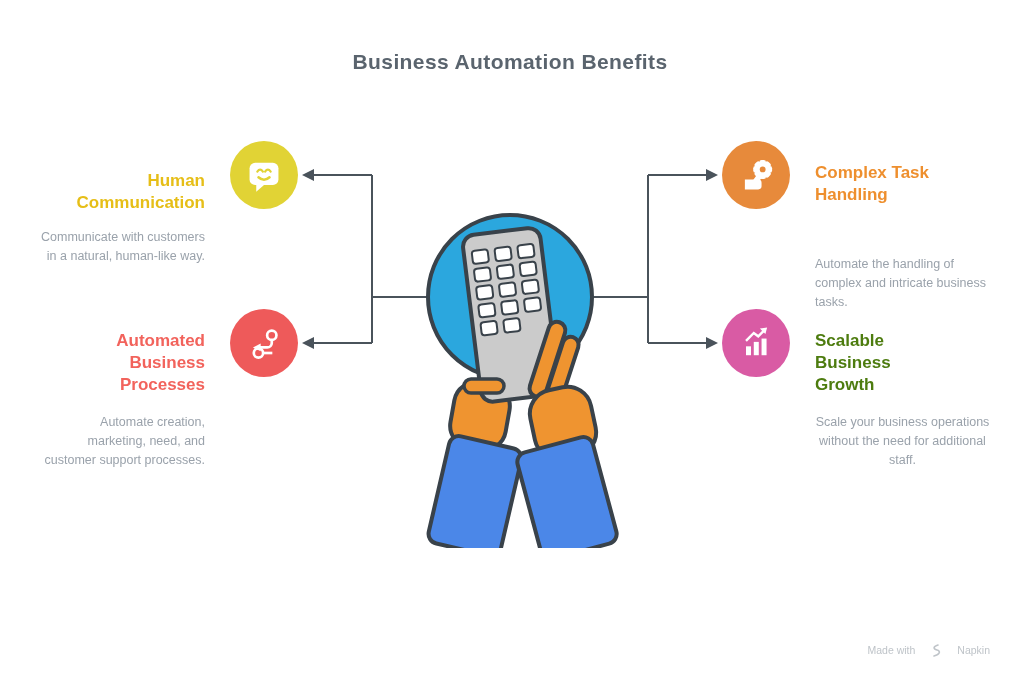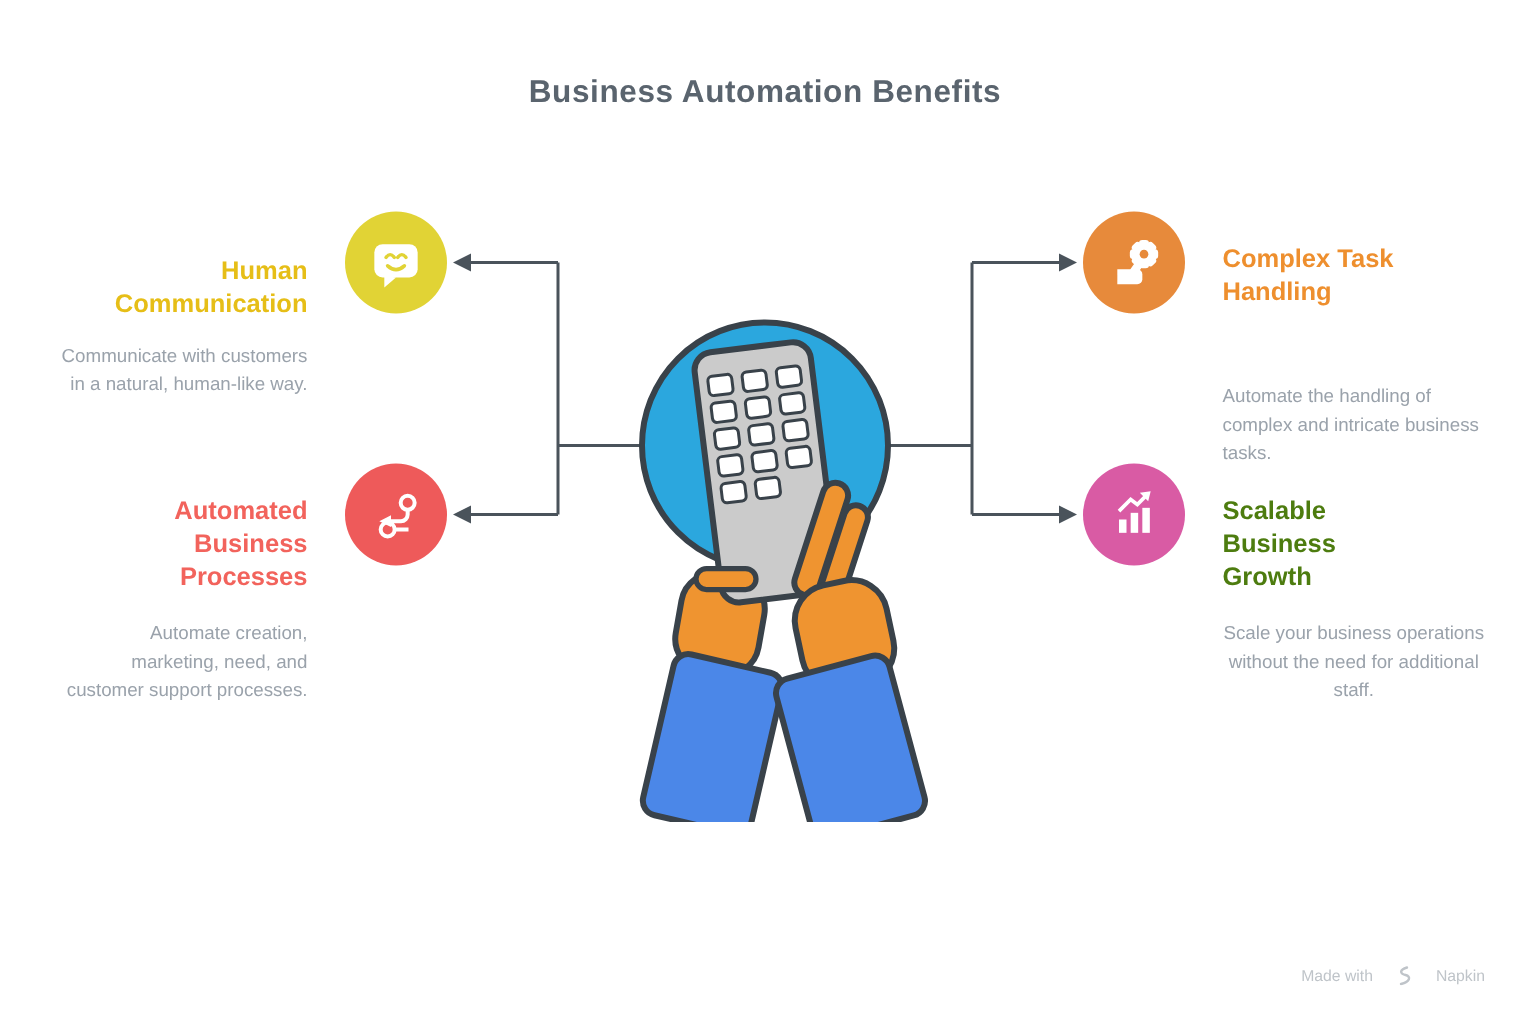--- a/index.html
+++ b/index.html
@@ -28,21 +28,21 @@
     position:absolute;font-size:12.5px;line-height:1.5;color:#9aa2ab;
   }
   .align-right{text-align:right;}
   .align-left{text-align:left;}
   .t-yellow{color:#e6be17;}
   .t-red{color:#f2635c;}
   .t-orange{color:#ee8f2e;}
   .t-pink{color:#4d7c0f;}
   .center-illustration{position:absolute;left:380px;top:203px;}
   .watermark{
-    position:absolute;right:30px;top:644px;display:flex;align-items:center;gap:16px;
+    position:absolute;right:30px;top:644px;display:flex;gap:16px;
     font-size:10.5px;color:#bfc4c9;
   }
 </style>
 </head>
 <body>
 
 <div class="canvas">
 
   <h1 class="title">Business Automation Benefits</h1>
 

